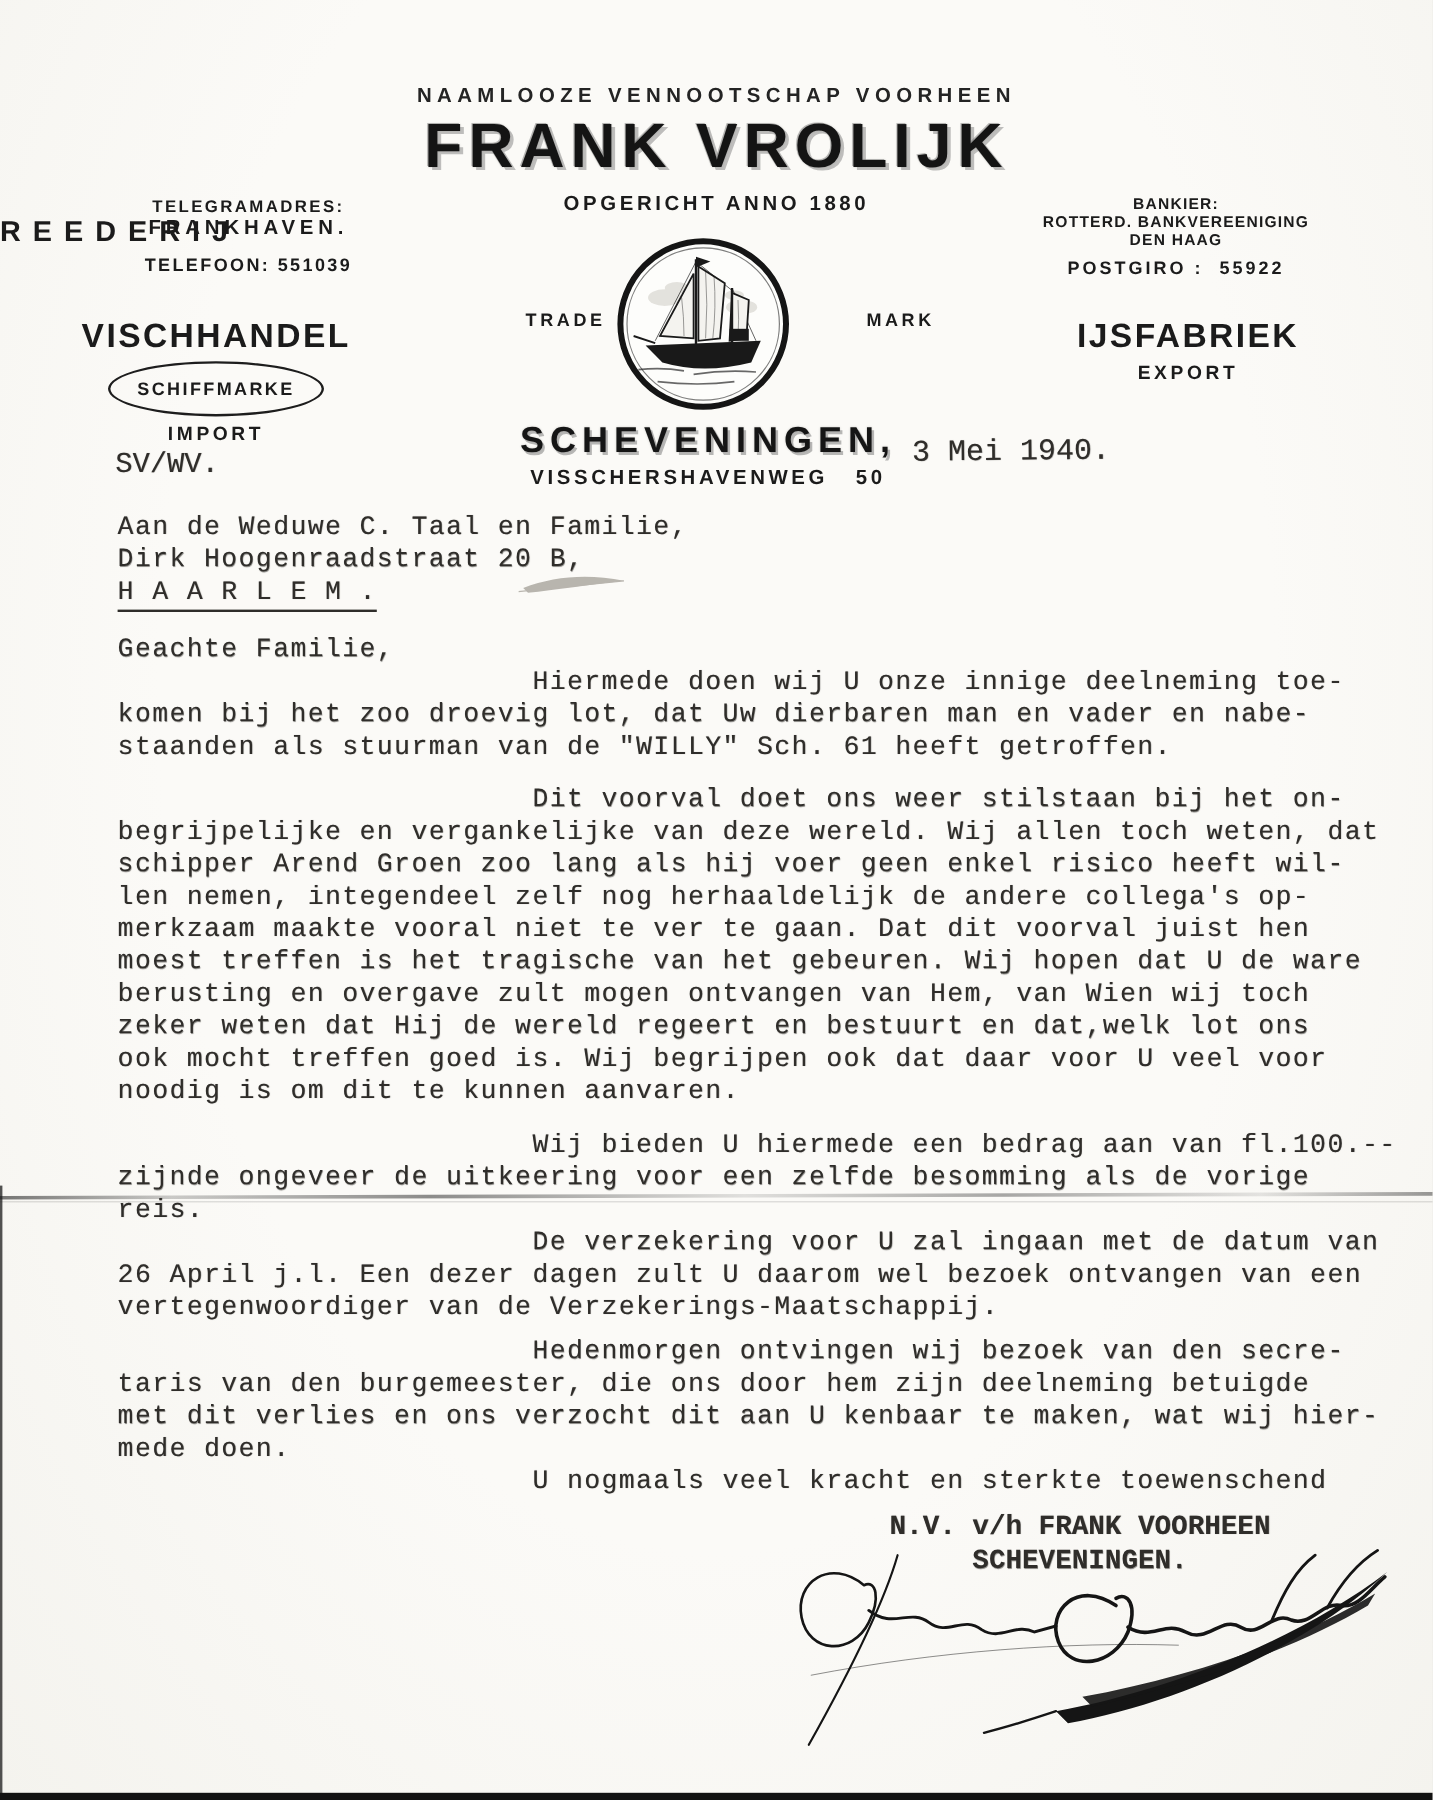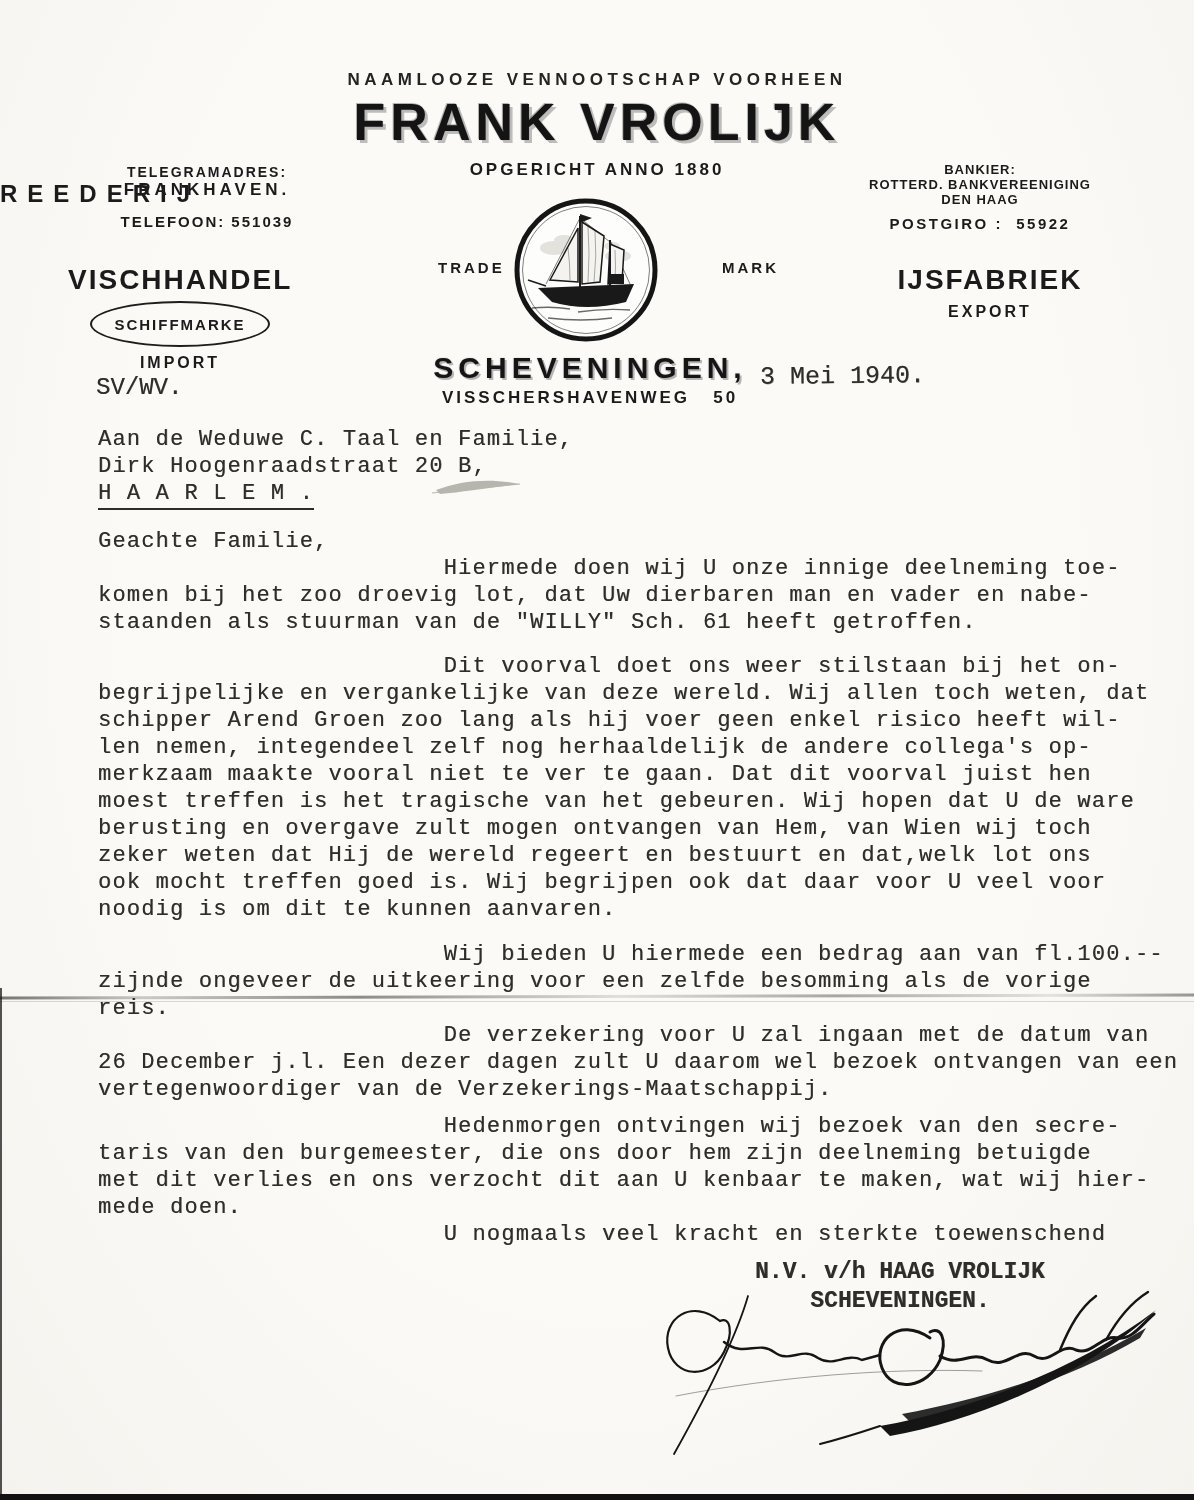--- a/index.html
+++ b/index.html
@@ -180,38 +180,38 @@
     </div>
 
     <div class="para p3">
       <div class="tline">                        Wij bieden U hiermede een bedrag aan van fl.100.--</div>
       <div class="tline">zijnde ongeveer de uitkeering voor een zelfde besomming als de vorige</div>
       <div class="tline">reis.</div>
     </div>
 
     <div class="para p4">
       <div class="tline">                        De verzekering voor U zal ingaan met de datum van</div>
-      <div class="tline">26 December j.l. Een dezer dagen zult U daarom wel bezoek ontvangen van een</div>
+      <div class="tline">26 April j.l. Een dezer dagen zult U daarom wel bezoek ontvangen van een</div>
       <div class="tline">vertegenwoordiger van de Verzekerings-Maatschappij.</div>
     </div>
 
     <div class="para p5">
       <div class="tline">                        Hedenmorgen ontvingen wij bezoek van den secre-</div>
       <div class="tline">taris van den burgemeester, die ons door hem zijn deelneming betuigde</div>
       <div class="tline">met dit verlies en ons verzocht dit aan U kenbaar te maken, wat wij hier-</div>
       <div class="tline">mede doen.</div>
     </div>
 
     <div class="para p6">
       <div class="tline">                        U nogmaals veel kracht en sterkte toewenschend</div>
     </div>
   </div>
 
   <div class="closing mono type-ink">
-    <div>N.V. v/h HAAG VROLIJK</div>
+    <div>N.V. v/h FRANK VOORHEEN</div>
     <div>SCHEVENINGEN.</div>
   </div>
 
   <svg class="sig-svg" width="540" height="188" viewBox="0 0 540 188">
     <g fill="none" stroke="#151515" stroke-linecap="round">
 
       <path d="M80,45 C52,22 22,42 28,72 C34,102 70,104 84,76 C94,56 90,40 80,45" stroke-width="2.2"></path>
       <path d="M84,66 C104,82 118,64 134,76 C150,88 162,70 178,82 C194,92 206,76 222,84 L240,79" stroke-width="2.4"></path>
       <path d="M108,20 C96,62 62,128 34,178" stroke-width="1.8"></path>
       <path d="M36,120 C140,100 250,92 342,95" stroke-width=".8" opacity=".5"></path>

